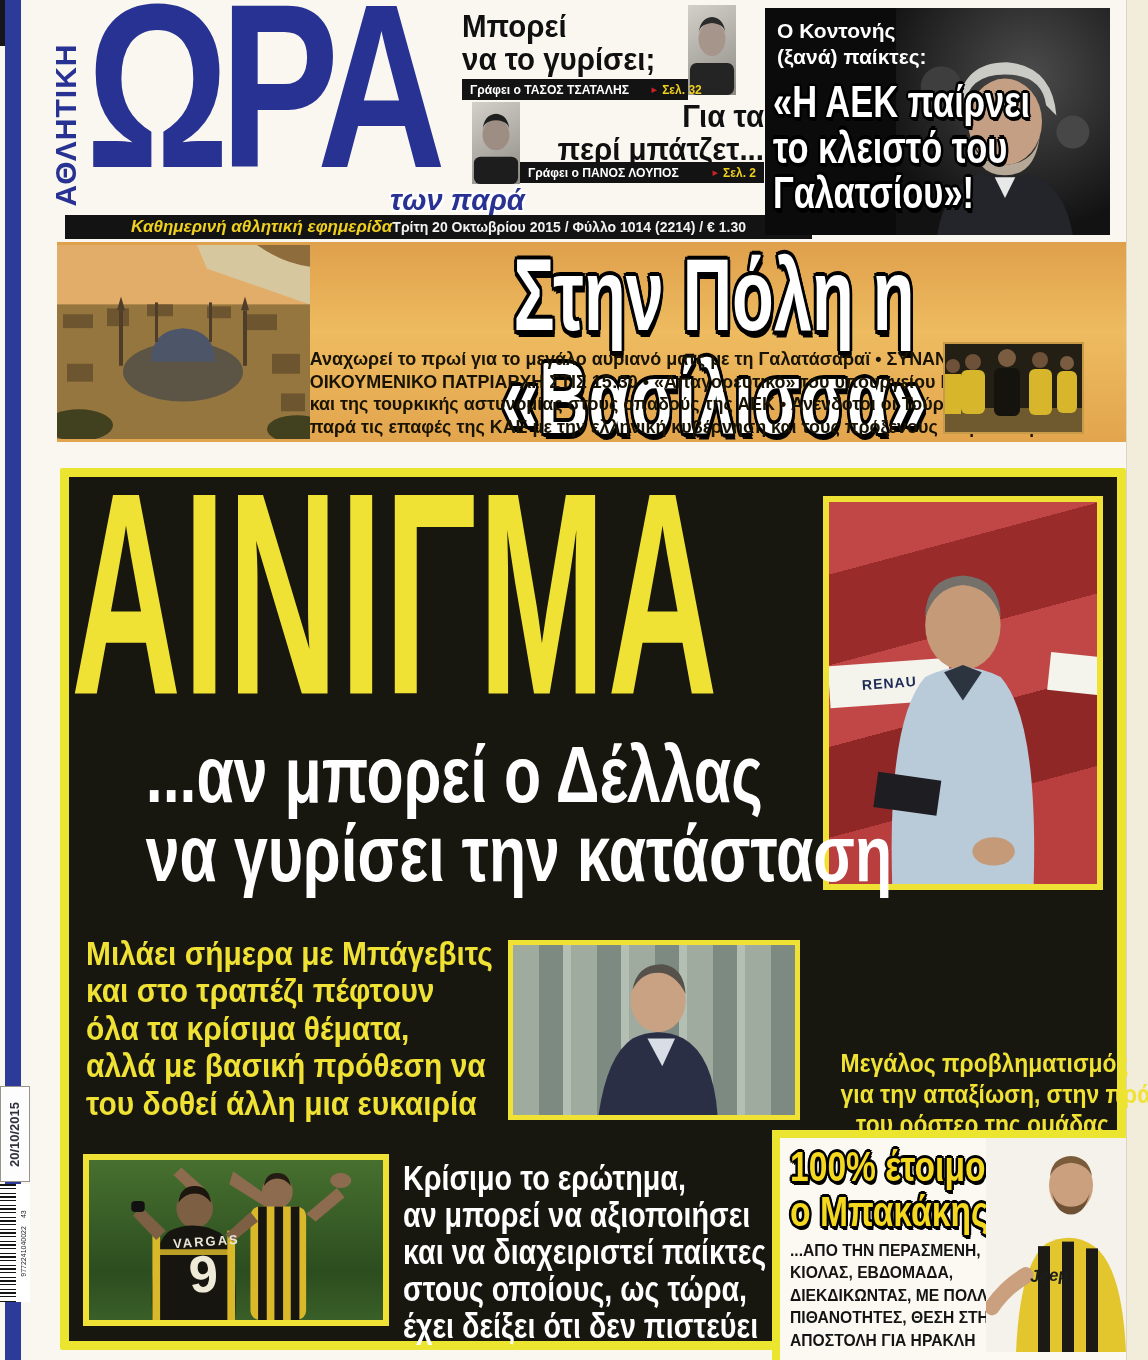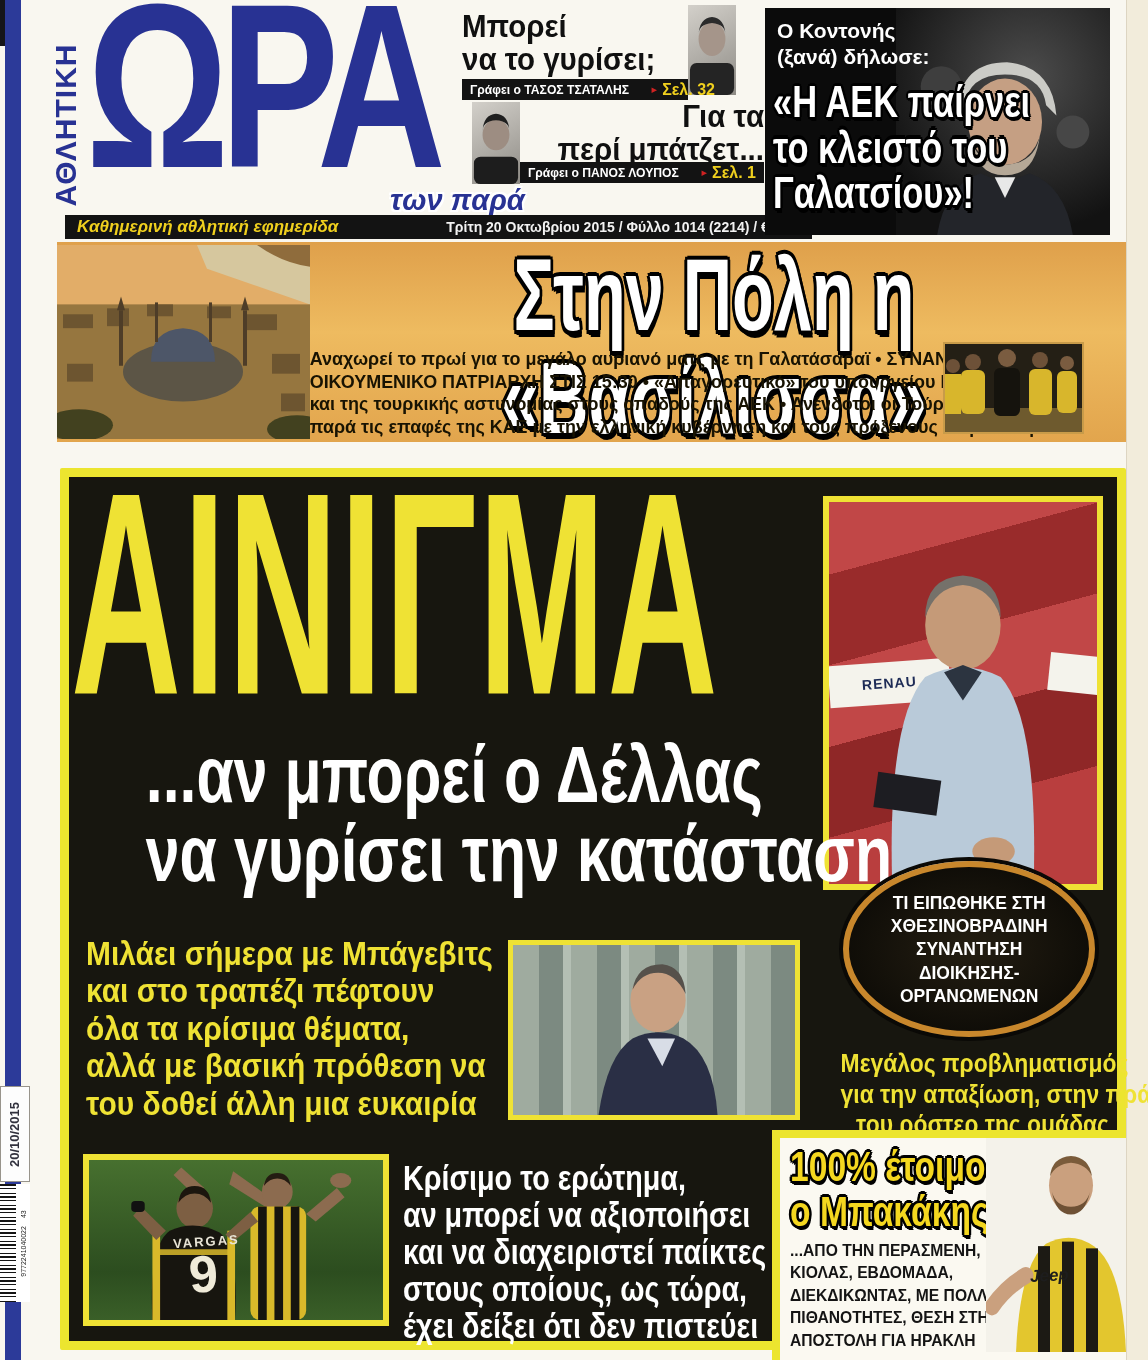--- a/index.html
+++ b/index.html
@@ -26,39 +26,39 @@
   #paper-edge{left:1126px;top:0;width:22px;height:1360px;background:#f2ecdb;border-left:1px solid #ddd5c2;}
 
   
   #vert-label{left:-44px;top:107px;width:220px;height:36px;transform:rotate(-90deg);
               font-weight:bold;font-size:30px;color:#283293;letter-spacing:1px;text-align:center;line-height:36px;}
   #logo-main{left:86px;top:-30px;font-size:238px;line-height:1;font-weight:bold;color:#283293;
              transform:scale(.75,.98);transform-origin:left top;letter-spacing:-12px;}
   #logo-sub{left:390px;top:184px;font-size:29px;font-weight:bold;font-style:italic;color:#283293;
             text-shadow:2px 2px 0 #fff,-2px -2px 0 #fff,2px -2px 0 #fff,-2px 2px 0 #fff;}
   #masthead-strip{left:65px;top:215px;width:747px;height:24px;background:#131313;display:flex;
-                  align-items:center;justify-content:space-between;padding:0 12px;box-sizing:border-box;}
+                  align-items:center;justify-content:center;padding:0 0;box-sizing:border-box;}
   #masthead-strip .tagline{color:#f0d01e;font-size:17px;font-weight:bold;font-style:italic;}
   #masthead-strip .issue{color:#f2f2f2;font-size:14px;font-weight:bold;}
 
   
   .teaser-headline{font-size:31px;font-weight:bold;color:#101010;line-height:1.08;
                    transform:scale(.95,1);transform-origin:left top;}
   #t1-headline{left:462px;top:10px;}
   #t2-headline{left:540px;top:100px;width:224px;text-align:right;transform-origin:right top;}
   .teaser-photo{background:linear-gradient(150deg,#d3d0ca,#8e8b85);overflow:hidden;}
   #t1-photo{left:688px;top:5px;width:48px;height:90px;}
   #t2-photo{left:472px;top:102px;width:48px;height:82px;}
   .teaser-strip{height:21px;background:#131313;display:flex;align-items:center;gap:5px;padding:0 8px;box-sizing:border-box;}
   #t1-strip{left:462px;top:79px;width:226px;text-align:center;}
   #t2-strip{left:520px;top:162px;width:244px;justify-content:space-between;}
   .teaser-strip .byline{color:#fff;font-size:13.5px;font-weight:bold;white-space:nowrap;
                         transform:scaleX(.9);transform-origin:left center;}
   .teaser-strip .ref-arrow{color:#cf2222;font-size:11px;}
-  .teaser-strip .page-ref{color:#f0d01e;font-size:16px;font-weight:bold;white-space:nowrap;}
+  .teaser-strip .page-ref{color:#f0d01e;font-size:12px;font-weight:bold;white-space:nowrap;}
 
   
   #topright{left:765px;top:8px;width:345px;height:227px;background:#0b0b0b;overflow:hidden;}
   #kontonis-photo{position:absolute;right:0;top:0;width:62%;height:100%;
       background:radial-gradient(circle at 62% 30%,#4c4c4c,#121212 75%),#101010;}
   #kontonis-photo svg{position:absolute;bottom:0;left:0;width:100%;height:96%;}
   #tr-kicker{left:12px;top:10px;font-size:21px;font-weight:bold;color:#fff;line-height:1.25;z-index:2;}
   #tr-quote{left:8px;top:72px;font-size:42px;font-weight:bold;color:#fff;line-height:1.02;
             transform:scale(.82,1.06);transform-origin:left top;z-index:2;}
 
@@ -166,38 +166,38 @@
       <path d="M11 32 Q12 14 25 13 Q38 14 39 32 Q39 21 25 20 Q11 21 11 32Z" fill="#1f1f1f"></path>
       <rect x="2" y="60" width="46" height="30" rx="7" fill="#1d1d1d"></rect>
     </svg>
   </div>
   <div class="abs teaser-headline lines" id="t2-headline">Για τα
 περί μπάτζετ...</div>
   <div class="abs teaser-strip" id="t2-strip">
     <span class="byline">Γράφει ο ΠΑΝΟΣ ΛΟΥΠΟΣ</span>
     <span style="display:flex;align-items:center;gap:5px;">
       <span class="ref-arrow">▸</span>
-      <span class="page-ref">Σελ. 1</span>
+      <span class="page-ref">Σελ. 2</span>
     </span>
   </div>
 
   <div class="abs" id="topright">
     <div id="kontonis-photo">
       <svg viewBox="0 0 104 90" preserveAspectRatio="xMidYMax meet">
         <circle cx="22" cy="18" r="10" fill="#3e3e3e"></circle>
         <circle cx="86" cy="40" r="8" fill="#474747"></circle>
         <path d="M30 28 Q32 6 54 6 Q76 8 78 32 L73 27 Q71 12 53 12 Q35 12 33 28Z" fill="#cbcbc6"></path>
         <ellipse cx="53" cy="35" rx="18" ry="21" fill="#c59f83"></ellipse>
         <path d="M36 41 Q38 61 53 61 Q68 61 70 41 Q68 55 53 56 Q38 55 36 41Z" fill="#b5a897"></path>
         <path d="M20 90 Q24 66 41 60 L53 65 L65 60 Q82 66 86 90Z" fill="#23252a"></path>
         <path d="M48 62 L53 72 L58 62 Z" fill="#e8e8e8"></path>
       </svg>
     </div>
     <div class="abs lines" id="tr-kicker">Ο Κοντονής
-(ξανά) δήλωσε:</div>
+(ξανά) παίκτες:</div>
     <div class="abs lines outline-b" id="tr-quote">«Η ΑΕΚ παίρνει
 το κλειστό του
 Γαλατσίου»!</div>
   </div>
 
   <div class="abs" id="banner">
     <div id="hagia-photo">
       <svg viewBox="0 0 253 196" preserveAspectRatio="none" width="100%" height="100%">
         <rect width="253" height="196" fill="#a5854e"></rect>
         <rect width="253" height="66" fill="#e2ad68"></rect>
@@ -279,27 +279,20 @@
 
     <div class="abs" id="bajevic-photo">
       <svg viewBox="0 0 100 80" preserveAspectRatio="xMidYMax meet">
         <ellipse cx="52" cy="26" rx="13" ry="15" fill="#c9a183"></ellipse>
         <path d="M40 21 Q42 9 54 9 Q64 10 65 23 Q60 13 52 13 Q44 13 40 21Z" fill="#56514b"></path>
         <path d="M24 80 Q28 52 40 44 Q52 38 64 44 Q78 52 80 80Z" fill="#2a2f45"></path>
         <path d="M47 44 L54 57 L60 44 Z" fill="#d8dde6"></path>
       </svg>
     </div>
 
-    <div class="abs" id="oval-badge">
-      <div class="lines">ΤΙ ΕΙΠΩΘΗΚΕ ΣΤΗ
-ΧΘΕΣΙΝΟΒΡΑΔΙΝΗ
-ΣΥΝΑΝΤΗΣΗ
-ΔΙΟΙΚΗΣΗΣ-
-ΟΡΓΑΝΩΜΕΝΩΝ</div>
-    </div>
 
     <div class="abs lines" id="main-right-para">Μεγάλος προβληματισμός
 για την απαξίωση, στην πράξη,
 του ρόστερ της ομάδας</div>
 
     <div class="abs" id="vargas-photo">
       <svg viewBox="0 0 306 172" preserveAspectRatio="none">
         <path d="M150 12 L196 46 L186 52 L146 26Z" fill="#8c6b4f"></path>
         <path d="M120 30 L96 8 L88 16 L112 40Z" fill="#8c6b4f"></path>
         <ellipse cx="196" cy="34" rx="16" ry="18" fill="#8c6b4f"></ellipse>

